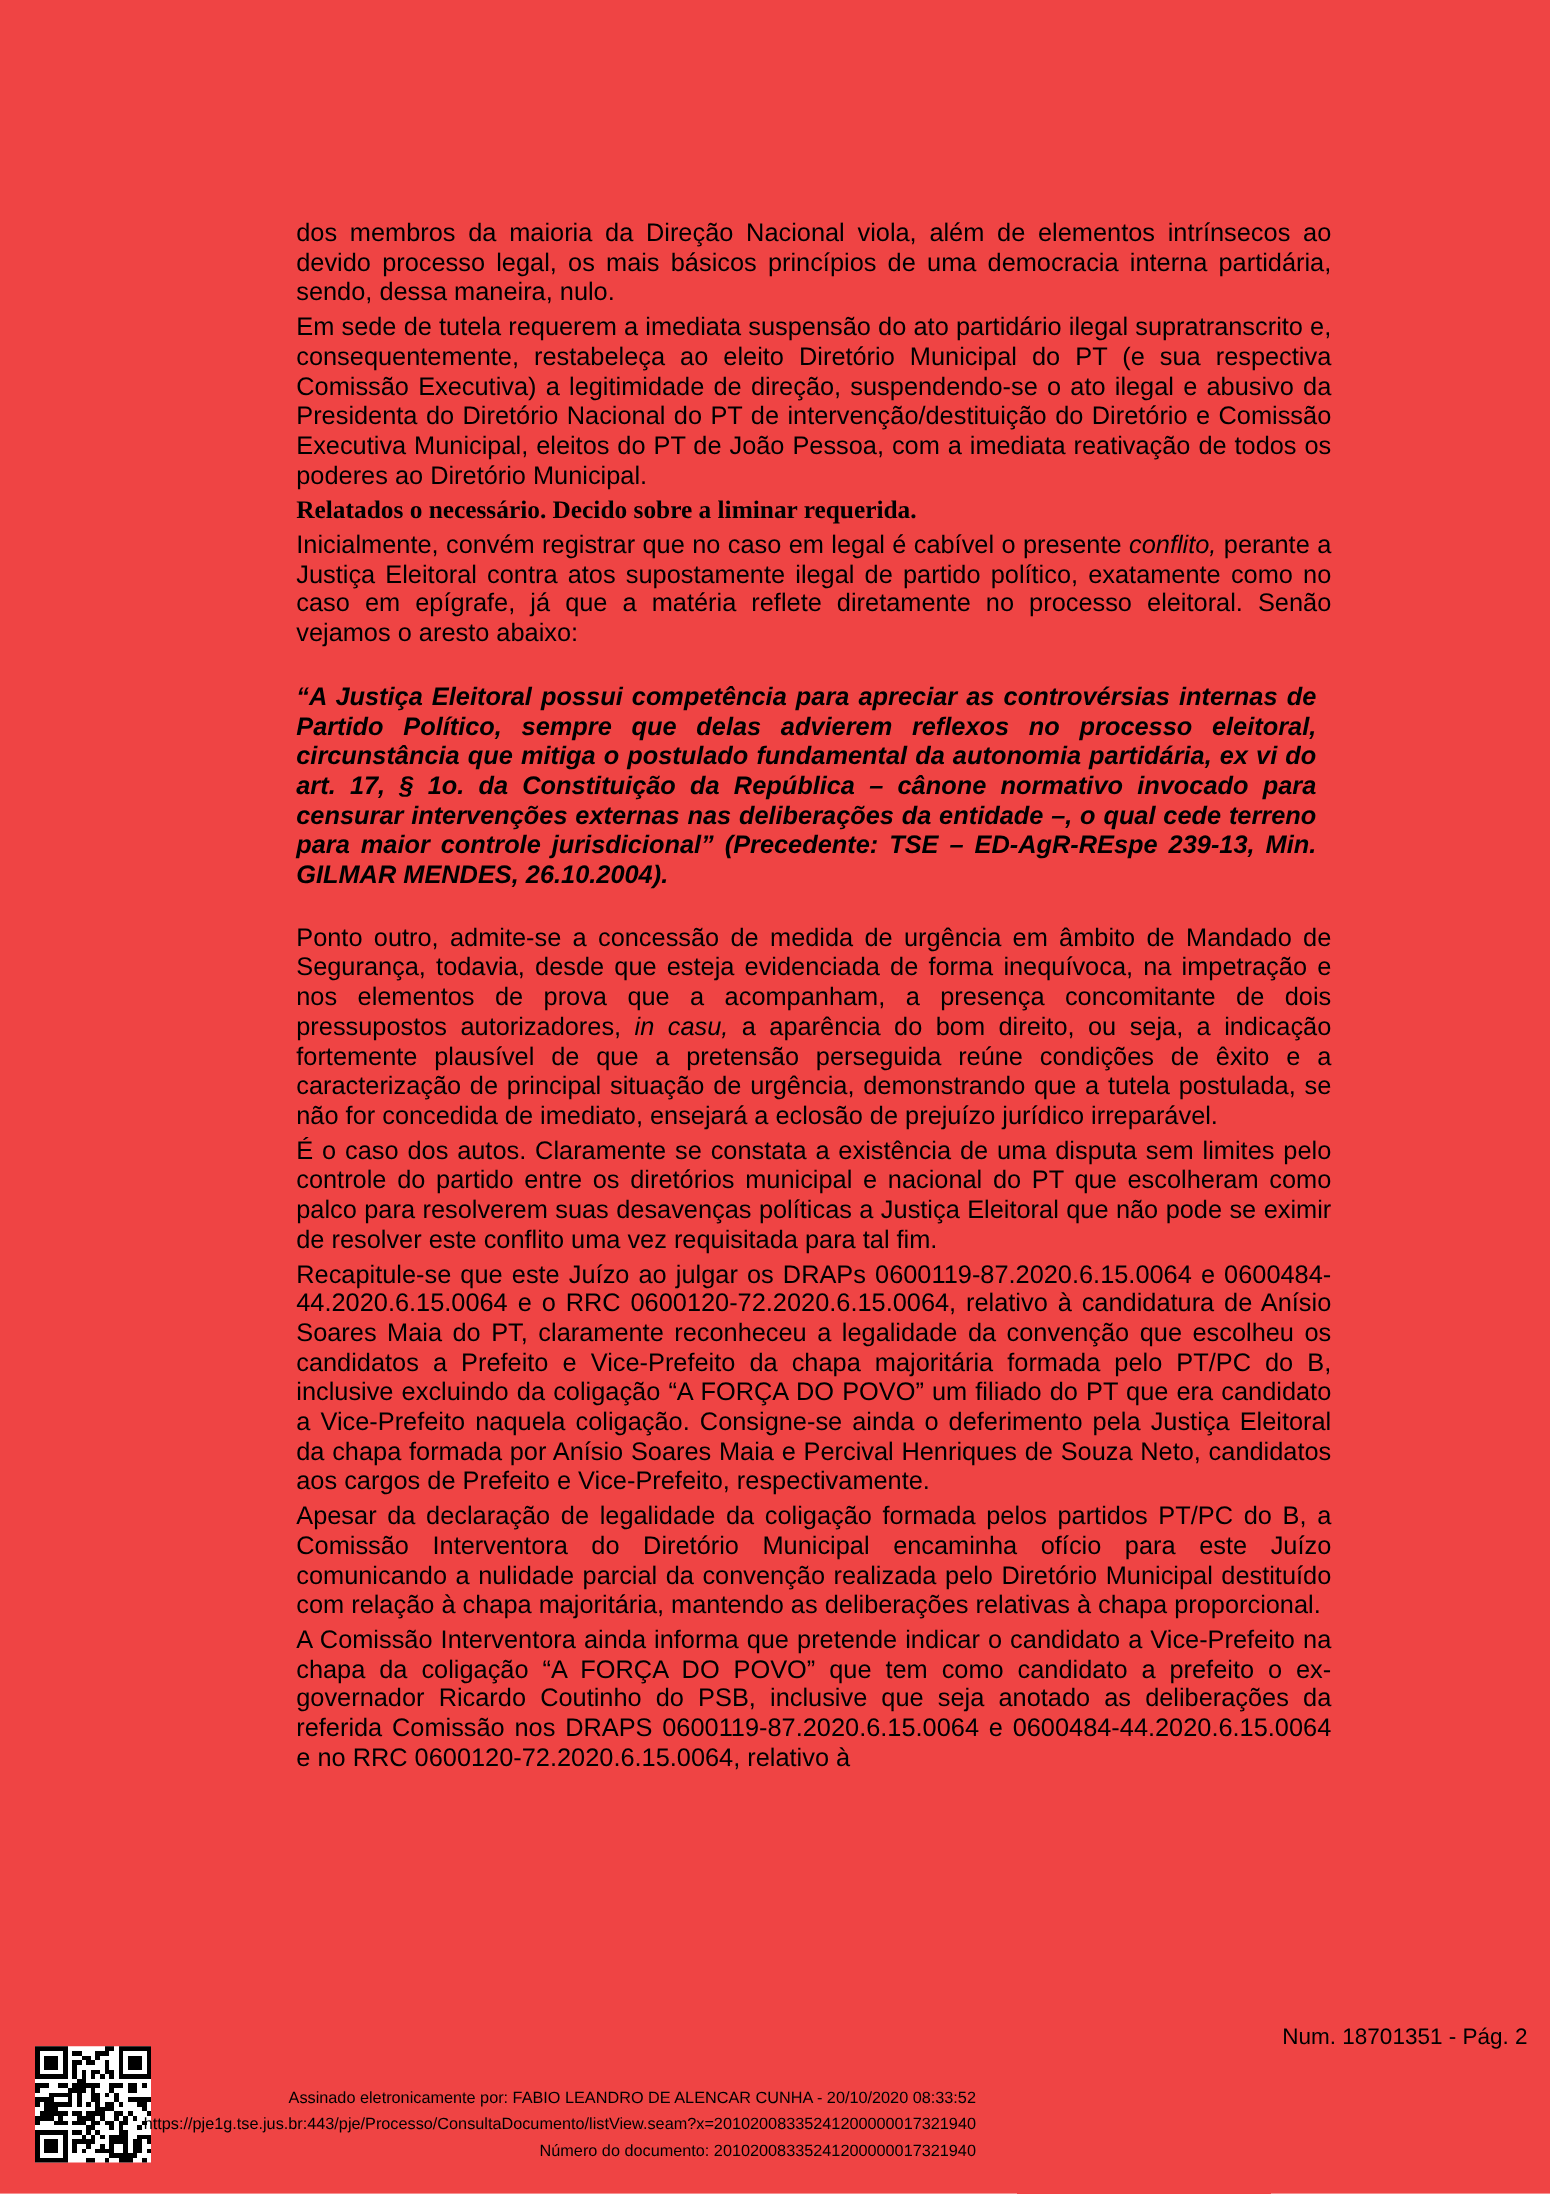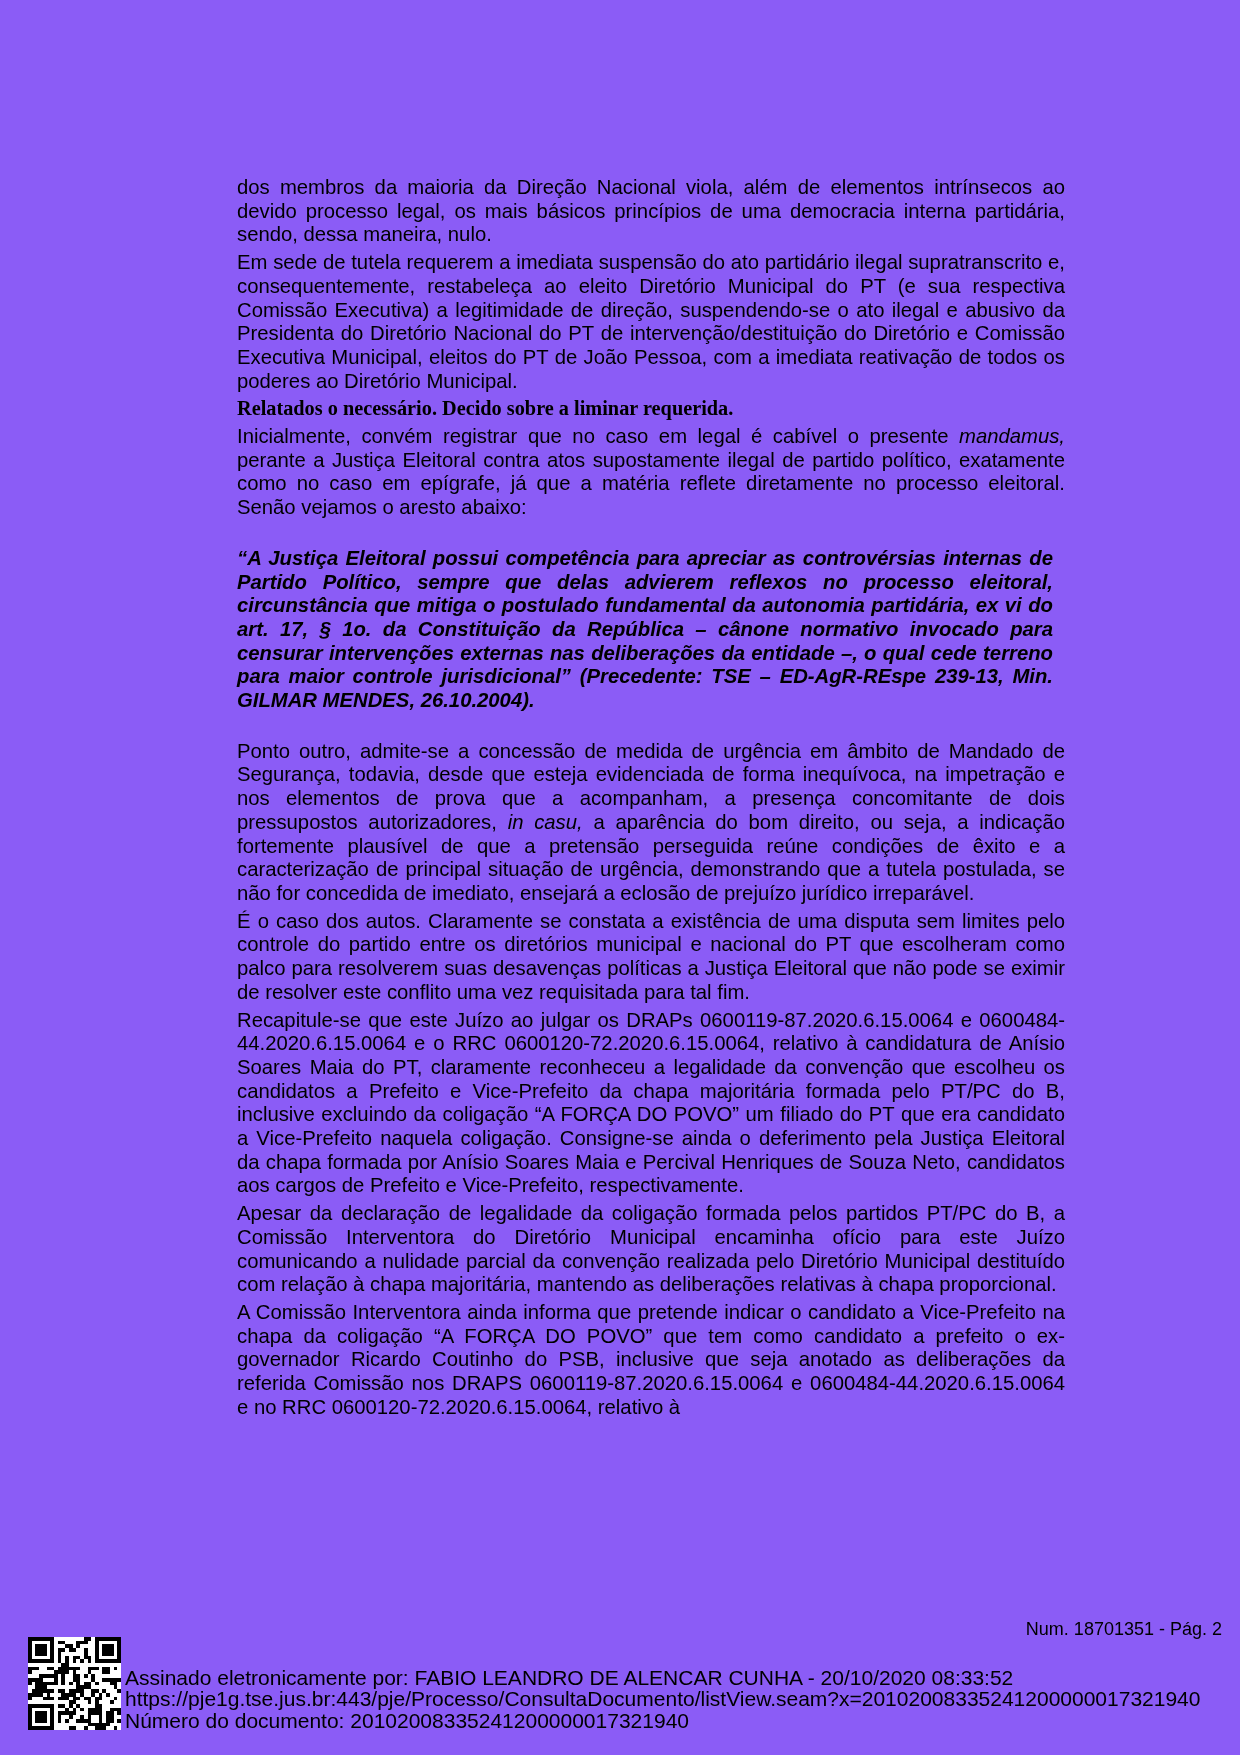--- a/index.html
+++ b/index.html
@@ -1,20 +1,20 @@
 <!DOCTYPE html>
 <html><head>
 <meta charset="utf-8">
 <style>
   html, body { margin: 0; padding: 0; background: #ffffff; }
   .page {
     position: relative;
     width: 1240px;
     height: 1755px;
-    background: #8b5cf6;
+    background: #ef4444;
     color: #000000;
     font-family: "Liberation Sans", sans-serif;
     overflow: hidden;
   }
   .body-text {
     position: absolute;
     left: 237px;
     top: 176px;
     width: 828px;
     text-align: justify;
@@ -31,43 +31,44 @@
   .fmt-italic { font-style: italic; }
   .footer-qr {
     position: absolute;
     left: 28px;
     top: 1637px;
     width: 93px;
     height: 93px;
   }
   .footer-sig {
     position: absolute;
-    left: 125px;
+    left: 115px;
     top: 1667px;
-    font-size: 21px;
+    font-size: 13px;
     line-height: 21.4px;
     white-space: nowrap;
+    text-align: right;
   }
   .footer-pagenum {
     position: absolute;
     right: 18px;
     top: 1619px;
     font-size: 18px;
   }
 </style>
 </head>
 <body>
 
 <div class="page">
 
   <div class="body-text" id="paragraphs">
       <p class="para normal"><span>dos membros da maioria da Direção Nacional viola, além de elementos intrínsecos ao devido processo legal, os mais básicos princípios de uma democracia interna partidária, sendo, dessa maneira, nulo.</span></p>
       <p class="para normal"><span>Em sede de tutela requerem a imediata suspensão do ato partidário ilegal supratranscrito e, consequentemente, restabeleça ao eleito Diretório Municipal do PT (e sua respectiva Comissão Executiva) a legitimidade de direção, suspendendo-se o ato ilegal e abusivo da Presidenta do Diretório Nacional do PT de intervenção/destituição do Diretório e Comissão Executiva Municipal, eleitos do PT de João Pessoa, com a imediata reativação de todos os poderes ao Diretório Municipal.</span></p>
       <p class="para bold"><span>Relatados o necessário. Decido sobre a liminar requerida.</span></p>
-      <p class="para normal"><span>Inicialmente, convém registrar que no caso em legal é cabível o presente </span><span class="fmt-italic">mandamus,</span><span> perante a Justiça Eleitoral contra atos supostamente ilegal de partido político, exatamente como no caso em epígrafe, já que a matéria reflete diretamente no processo eleitoral. Senão vejamos o aresto abaixo:</span></p>
+      <p class="para normal"><span>Inicialmente, convém registrar que no caso em legal é cabível o presente </span><span class="fmt-italic">conflito,</span><span> perante a Justiça Eleitoral contra atos supostamente ilegal de partido político, exatamente como no caso em epígrafe, já que a matéria reflete diretamente no processo eleitoral. Senão vejamos o aresto abaixo:</span></p>
       <p class="para quote"><span>“A Justiça Eleitoral possui competência para apreciar as controvérsias internas de Partido Político, sempre que delas advierem reflexos no processo eleitoral, circunstância que mitiga o postulado fundamental da autonomia partidária, ex vi do art. 17, § 1o. da Constituição da República – cânone normativo invocado para censurar intervenções externas nas deliberações da entidade –, o qual cede terreno para maior controle jurisdicional” (Precedente: TSE – ED-AgR-REspe 239-13, Min. GILMAR MENDES, 26.10.2004).</span></p>
       <p class="para normal"><span>Ponto outro, admite-se a concessão de medida de urgência em âmbito de Mandado de Segurança, todavia, desde que esteja evidenciada de forma inequívoca, na impetração e nos elementos de prova que a acompanham, a presença concomitante de dois pressupostos autorizadores, </span><span class="fmt-italic">in casu,</span><span> a aparência do bom direito, ou seja, a indicação fortemente plausível de que a pretensão perseguida reúne condições de êxito e a caracterização de principal situação de urgência, demonstrando que a tutela postulada, se não for concedida de imediato, ensejará a eclosão de prejuízo jurídico irreparável.</span></p>
       <p class="para normal"><span>É o caso dos autos. Claramente se constata a existência de uma disputa sem limites pelo controle do partido entre os diretórios municipal e nacional do PT que escolheram como palco para resolverem suas desavenças políticas a Justiça Eleitoral que não pode se eximir de resolver este conflito uma vez requisitada para tal fim.</span></p>
       <p class="para normal"><span>Recapitule-se que este Juízo ao julgar os DRAPs 0600119-87.2020.6.15.0064 e 0600484-44.2020.6.15.0064 e o RRC 0600120-72.2020.6.15.0064, relativo à candidatura de Anísio Soares Maia do PT, claramente reconheceu a legalidade da convenção que escolheu os candidatos a Prefeito e Vice-Prefeito da chapa majoritária formada pelo PT/PC do B, inclusive excluindo da coligação “A FORÇA DO POVO” um filiado do PT que era candidato a Vice-Prefeito naquela coligação. Consigne-se ainda o deferimento pela Justiça Eleitoral da chapa formada por Anísio Soares Maia e Percival Henriques de Souza Neto, candidatos aos cargos de Prefeito e Vice-Prefeito, respectivamente.</span></p>
       <p class="para normal"><span>Apesar da declaração de legalidade da coligação formada pelos partidos PT/PC do B, a Comissão Interventora do Diretório Municipal encaminha ofício para este Juízo comunicando a nulidade parcial da convenção realizada pelo Diretório Municipal destituído com relação à chapa majoritária, mantendo as deliberações relativas à chapa proporcional.</span></p>
       <p class="para normal"><span>A Comissão Interventora ainda informa que pretende indicar o candidato a Vice-Prefeito na chapa da coligação “A FORÇA DO POVO” que tem como candidato a prefeito o ex-governador Ricardo Coutinho do PSB, inclusive que seja anotado as deliberações da referida Comissão nos DRAPS 0600119-87.2020.6.15.0064 e 0600484-44.2020.6.15.0064 e no RRC 0600120-72.2020.6.15.0064, relativo à</span></p>
     </div>
 
   <div>
     <svg id="qr" class="footer-qr" viewBox="0 0 25 25" shape-rendering="crispEdges">

